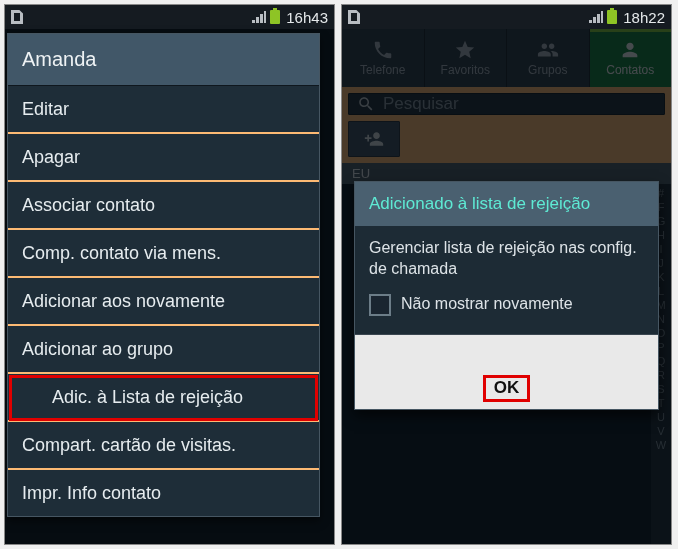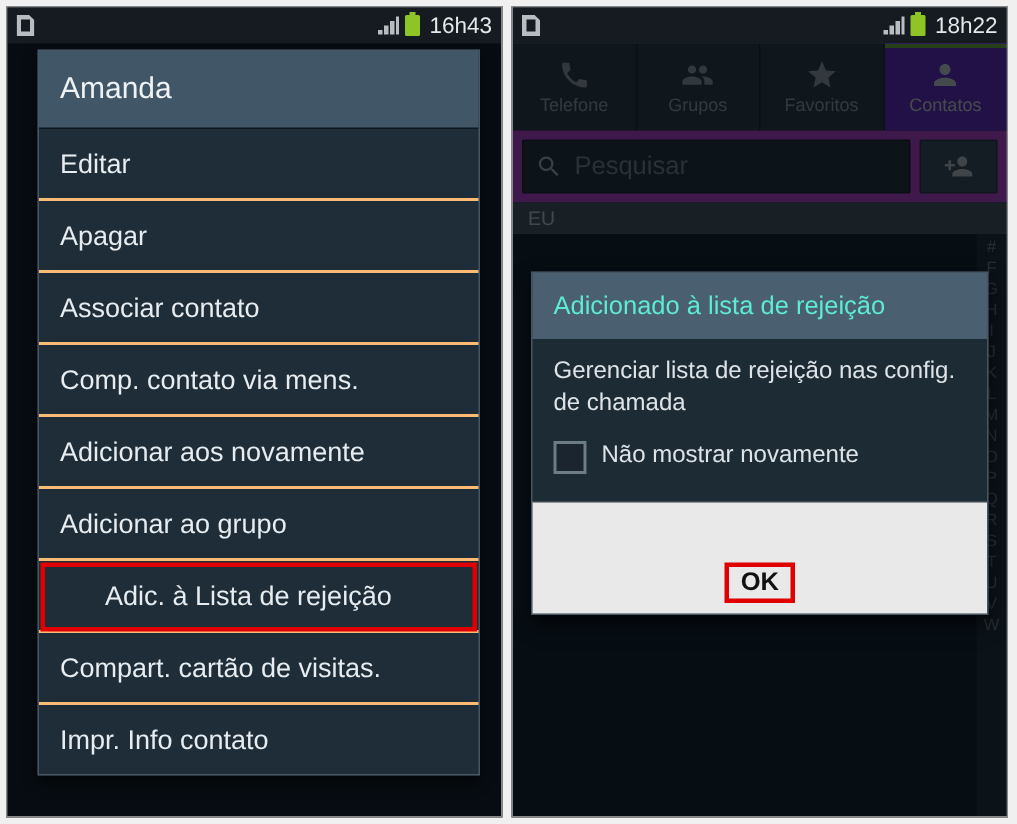--- a/index.html
+++ b/index.html
@@ -16,34 +16,34 @@
   .signal span{ background:#b8bdc2; width:3px;}
   .signal .b1{height:3px}.signal .b2{height:6px}.signal .b3{height:9px}.signal .b4{height:12px}
   .battery { width: 10px; height: 14px; background:#8ec425; border-radius:1px; position:relative;}
   .battery:before{content:"";position:absolute;top:-2px;left:3px;width:4px;height:2px;background:#8ec425;}
   .sim-icon{width:12px;height:14px;background:#b8bdc2;position:relative;clip-path:polygon(0 0,70% 0,100% 25%,100% 100%,0 100%);}
   .sim-icon:after{content:"";position:absolute;inset:3px;background:#151b21;}
   .clock{font-size:15px;color:#e4e8ea;margin-left:2px;}
 
   
   .dim { position:absolute; inset:0; top:24px; background: rgba(5,10,14,0.82); }
-  .menu { position:absolute; left:20px; right:14px; top:28px; background:#1e2d38; border:1px solid #465662; display:flex; flex-direction:column; box-shadow:0 4px 8px rgba(0,0,0,0.5);}
+  .menu { position:absolute; left:2px; right:14px; top:28px; background:#1e2d38; border:1px solid #465662; display:flex; flex-direction:column; box-shadow:0 4px 8px rgba(0,0,0,0.5);}
   .menu-title { background:#415768; color:#eef2f4; font-size:20px; padding:14px 14px; border-bottom:1px solid #0f171e;}
   .menu-item { color:#e6ecef; font-size:18px; padding:13px 14px 12px; border-bottom:2px solid #fdba74; cursor:pointer;}
   .menu-item:last-child{border-bottom:none;}
   .menu-item.hl { outline:3px solid #e00000; outline-offset:-4px;padding-left:44px; }
 
   
   .tabs { display:flex; height:58px; background:#2e3d48;}
   .tab { flex:1; display:flex; flex-direction:column; align-items:center; justify-content:center; gap:2px; color:#a9b5be; font-size:12px; border-right:1px solid #1b262e; cursor:pointer;}
   .tab:last-child{border-right:none;}
-  .tab.active { background:#6d28d9; color:#eef2f4; box-shadow: inset 0 3px 0 #84d03a;}
+  .tab.active { background:#15803d; color:#eef2f4; box-shadow: inset 0 3px 0 #84d03a;}
   .tab svg{fill:currentColor}
 
-  .searchrow{display:flex; gap:6px; padding:6px 6px; background:#d946ef;}
+  .searchrow{display:flex; gap:6px; padding:6px 6px; background:#fdba74;flex-direction:column;}
   .searchbox{flex:1; background:#22313c; border:1px solid #141e27; color:#8a97a1; display:flex; align-items:center; padding:0 8px; height:36px; font-size:17px; border-radius:1px;}
   .searchbox svg{margin-right:8px; fill:#c6ccd0;}
   .addbtn{width:52px; height:36px; background:#3d5160; border:1px solid #28343e; display:flex; align-items:center; justify-content:center; border-radius:1px; cursor:pointer;}
   .addbtn svg{fill:#d8dee2;}
 
   .section-label{background:#4c5d6a; color:#e3e9ec; font-size:13px; padding:3px 10px;}
   .list-area{position:relative; height:400px;}
   .index-rail{position:absolute; right:0; top:0; bottom:0; width:20px; background:#1e2c36; display:flex; flex-direction:column; align-items:center; color:#7f8e99; font-size:11px; padding:4px 0; gap:3px;}
   .index-rail span{line-height:1;}
 
@@ -115,30 +115,30 @@
     </div>
 
     <div class="tabs">
       <div class="tab">
         <svg width="22" height="22" viewBox="0 0 24 24">
             <path d="M6.6 10.8c1.4 2.8 3.8 5.2 6.6 6.6l2.2-2.2c.3-.3.7-.4 1-.2 1.1.4 2.4.6 3.6.6.6 0 1 .4 1 1V20c0 .6-.4 1-1 1C10.6 21 3 13.4 3 4c0-.6.4-1 1-1h3.4c.6 0 1 .4 1 1 0 1.2.2 2.5.6 3.6.1.3 0 .7-.2 1L6.6 10.8z"></path>
           </svg>
         <span>Telefone</span>
       </div>
       <div class="tab">
+        <svg width="22" height="22" viewBox="0 0 24 24">
+            <path d="M12 17.3 18.2 21l-1.6-7 5.4-4.7-7.1-.6L12 2 9.1 8.7 2 9.3l5.4 4.7-1.6 7z"></path>
+          </svg>
+        <span>Favoritos</span>
+      </div>
+      <div class="tab">
         <svg width="24" height="22" viewBox="0 0 24 24">
             <path d="M16 11c1.7 0 3-1.3 3-3s-1.3-3-3-3-3 1.3-3 3 1.3 3 3 3zM8 11c1.7 0 3-1.3 3-3S9.7 5 8 5 5 6.3 5 8s1.3 3 3 3zM8 13c-2.3 0-7 1.2-7 3.5V19h14v-2.5C15 14.2 10.3 13 8 13zM16 13c-.3 0-.6 0-1 .1 1.2.9 2 2 2 3.4V19h6v-2.5c0-2.3-4.7-3.5-7-3.5z"></path>
           </svg>
         <span>Grupos</span>
-      </div>
-      <div class="tab">
-        <svg width="22" height="22" viewBox="0 0 24 24">
-            <path d="M12 17.3 18.2 21l-1.6-7 5.4-4.7-7.1-.6L12 2 9.1 8.7 2 9.3l5.4 4.7-1.6 7z"></path>
-          </svg>
-        <span>Favoritos</span>
       </div>
       <div class="tab active">
         <svg width="22" height="22" viewBox="0 0 24 24">
             <path d="M12 12c2.2 0 4-1.8 4-4s-1.8-4-4-4-4 1.8-4 4 1.8 4 4 4zm0 2c-2.7 0-8 1.3-8 4v2h16v-2c0-2.7-5.3-4-8-4z"></path>
           </svg>
         <span>Contatos</span>
       </div>
     </div>
 
     <div class="searchrow">

